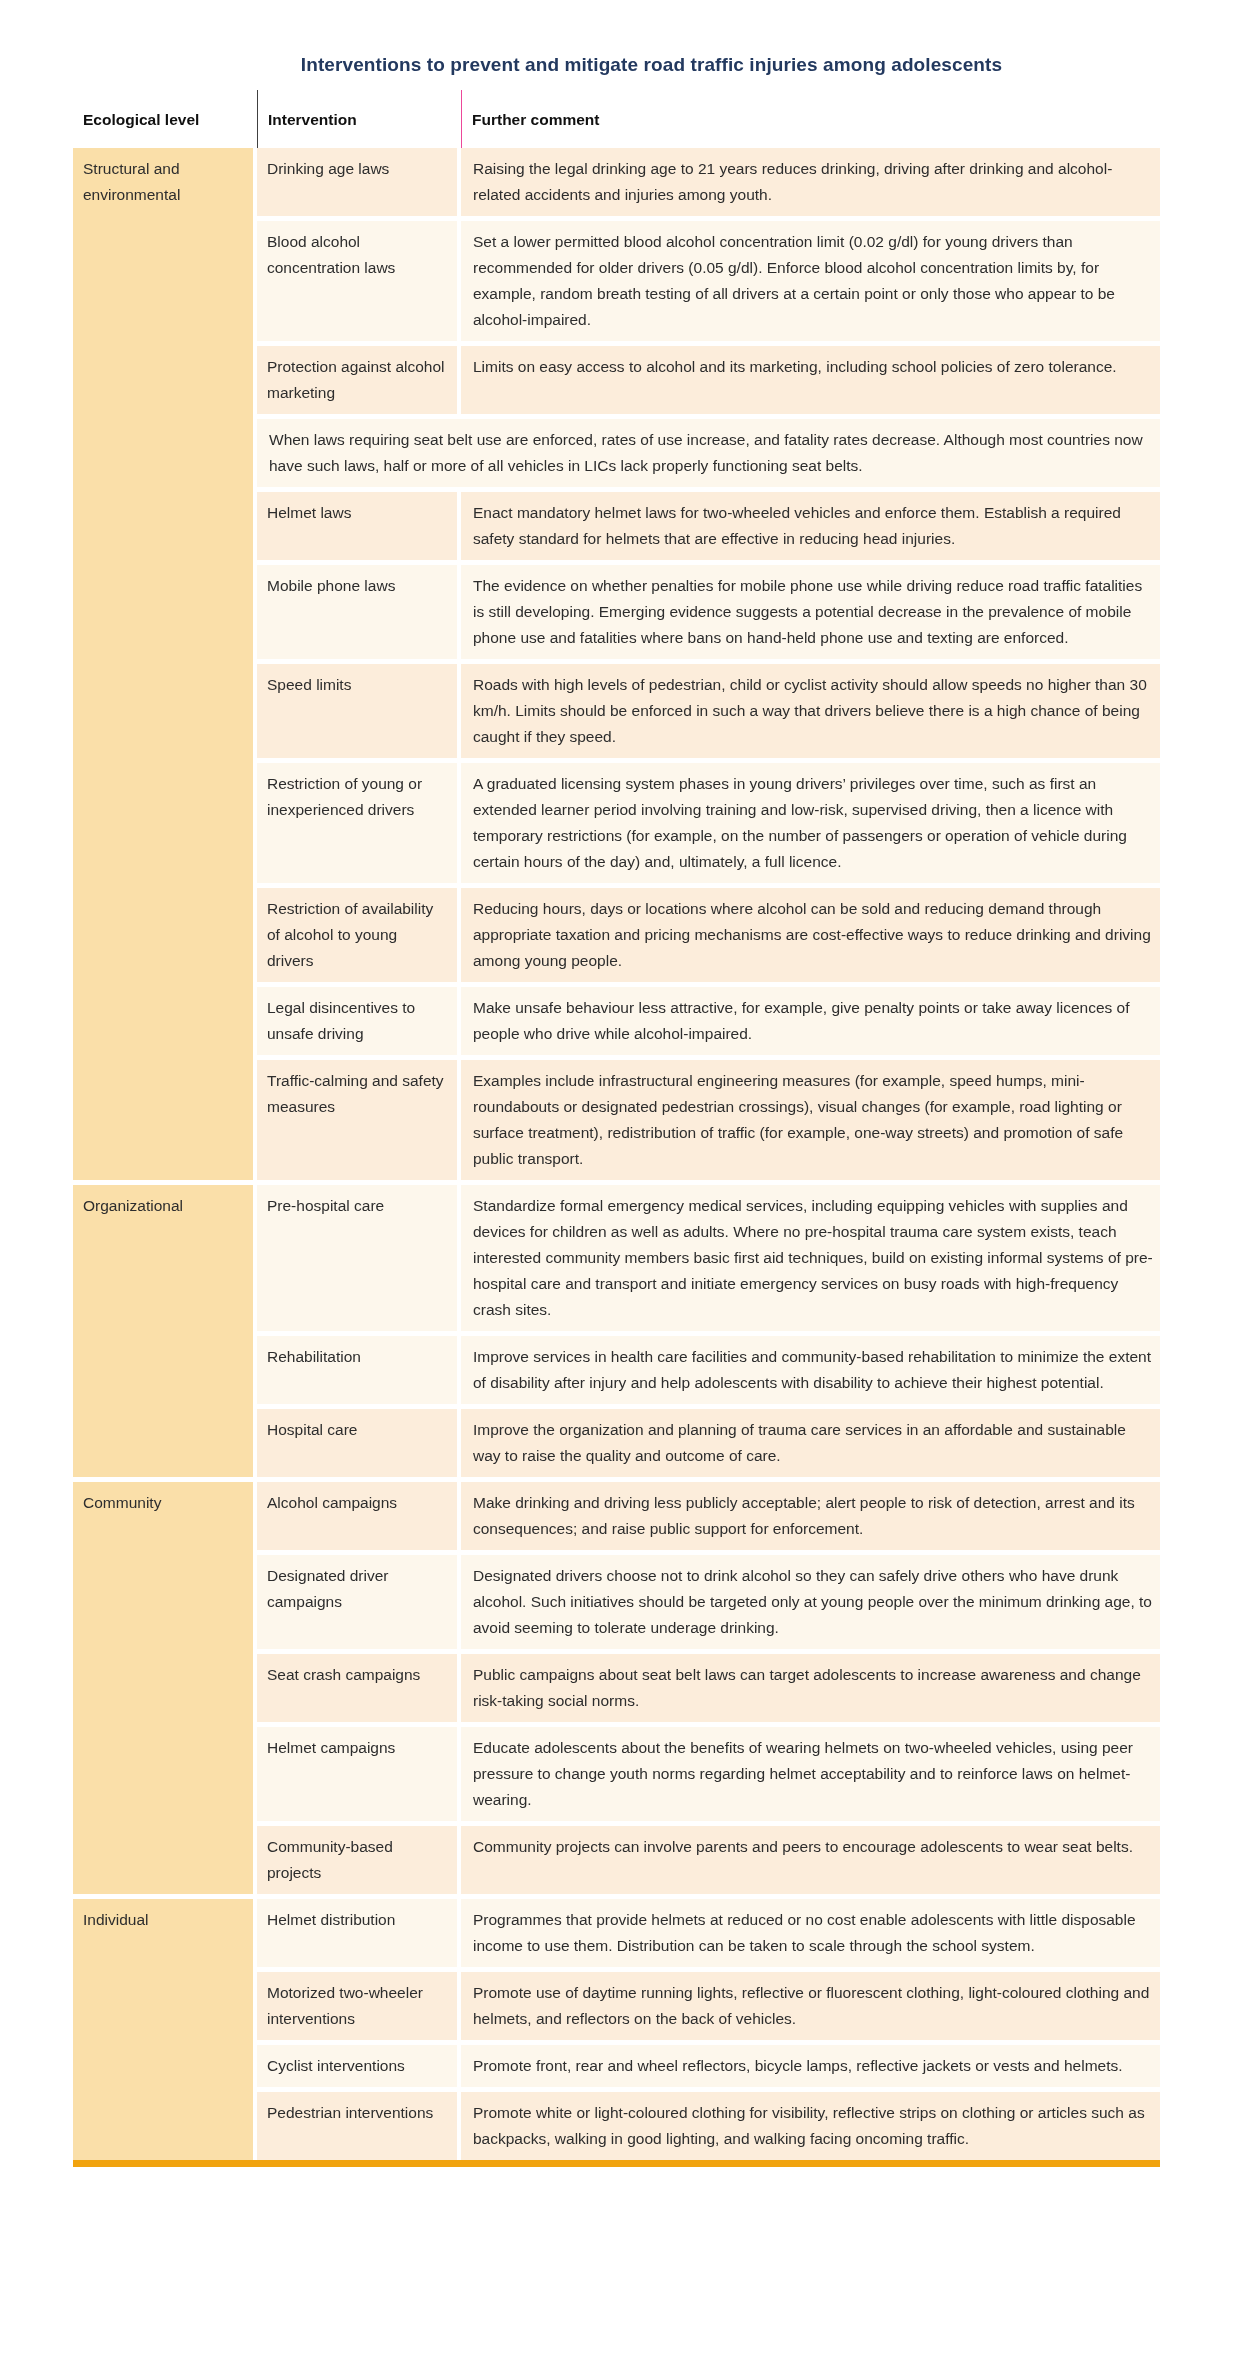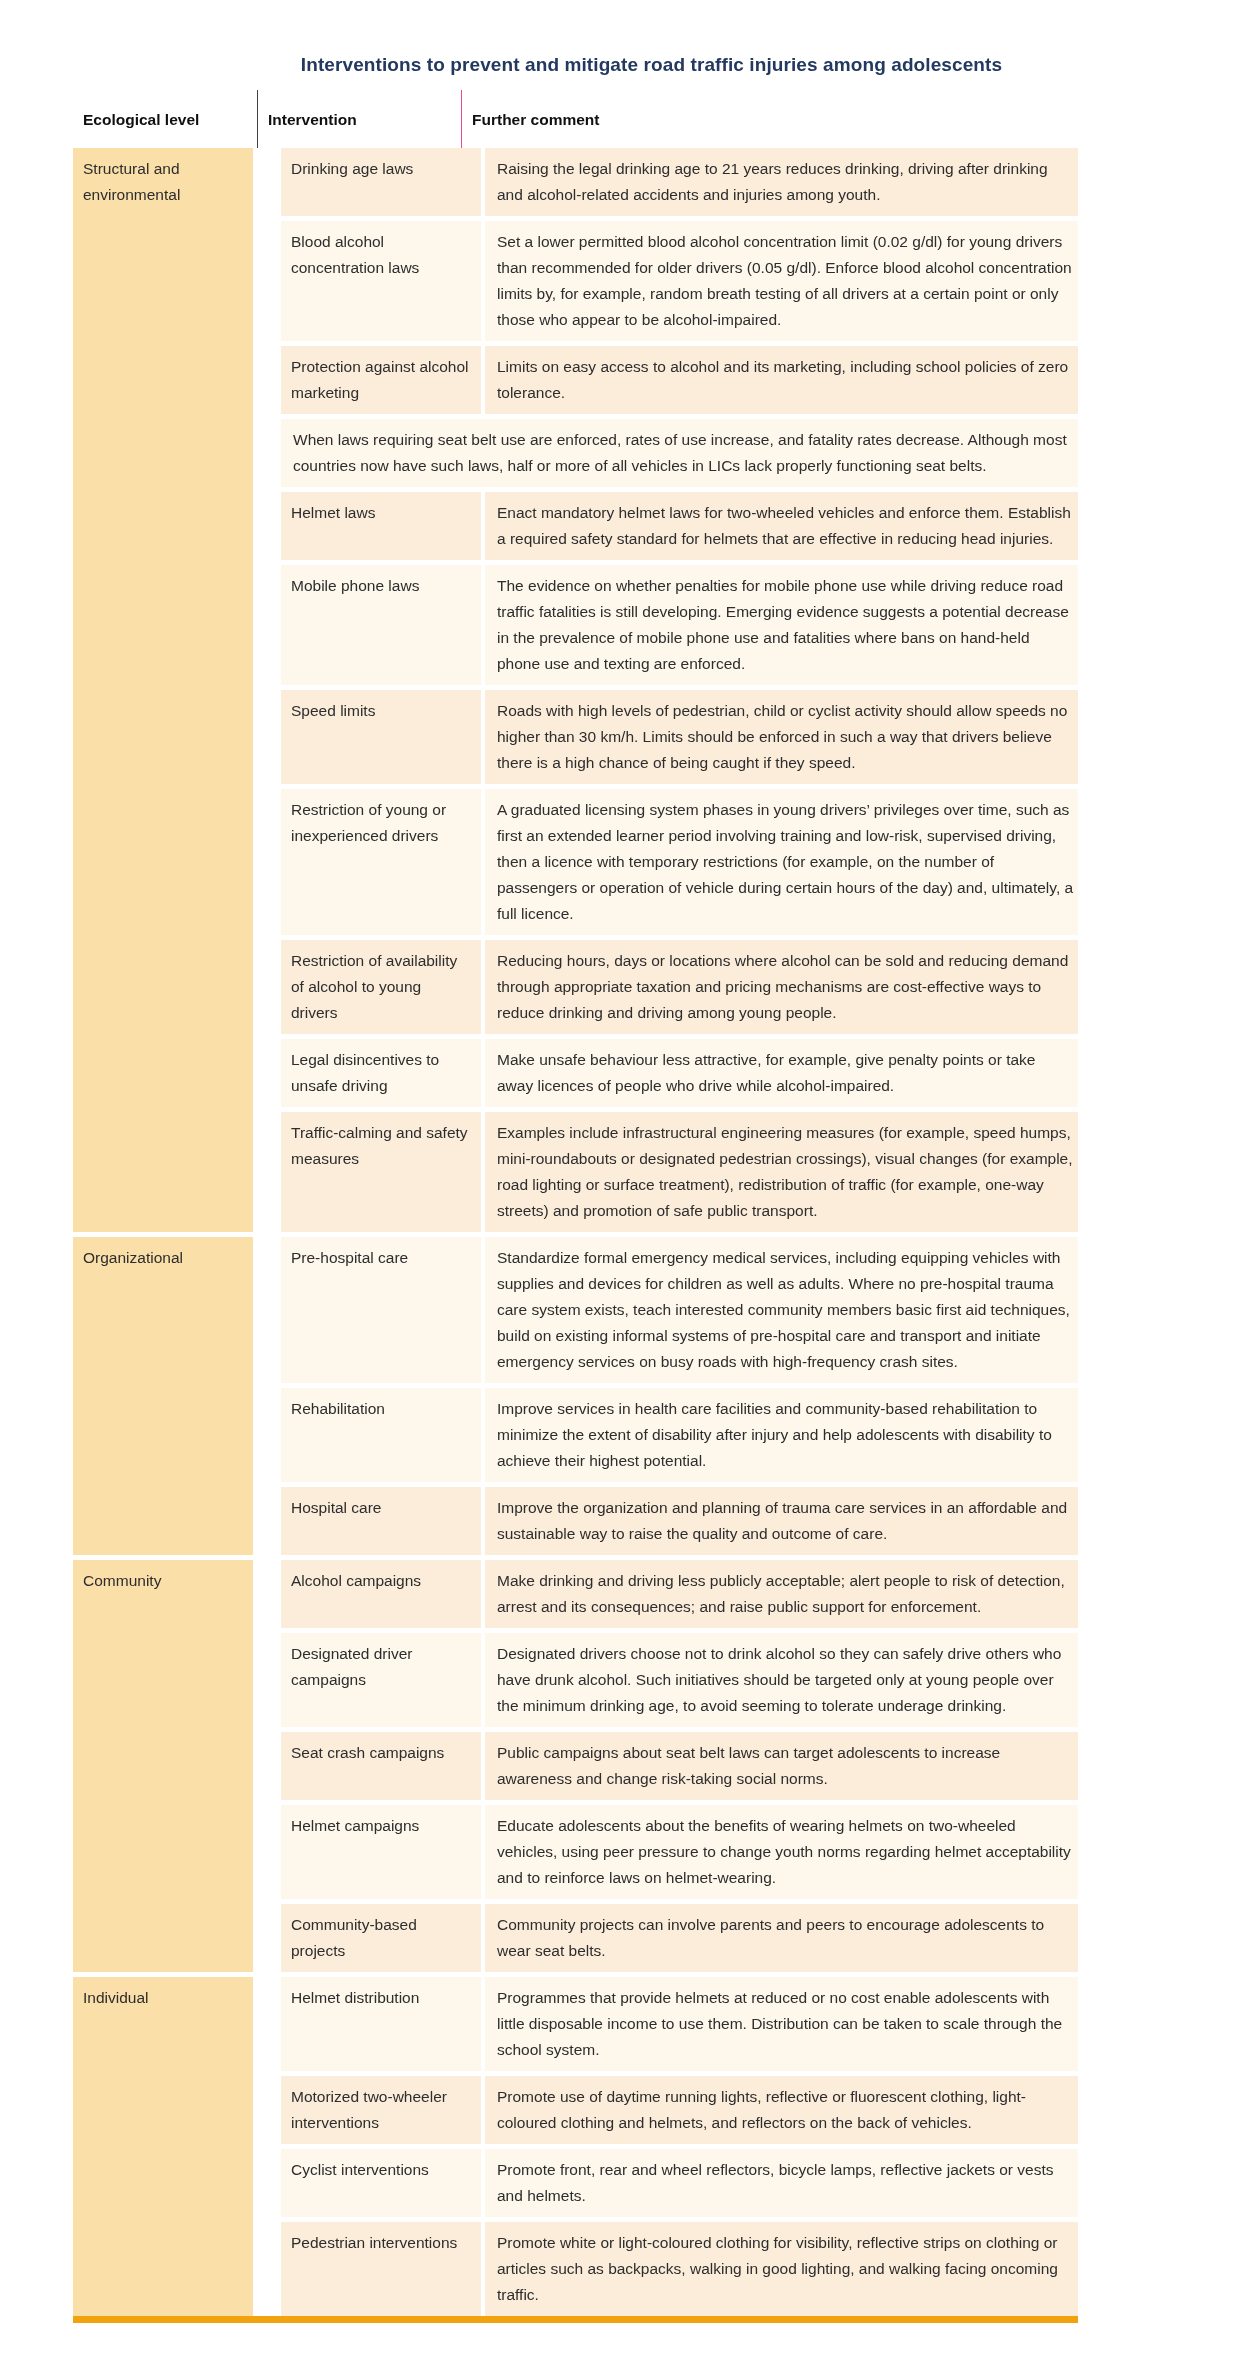--- a/index.html
+++ b/index.html
@@ -19,21 +19,21 @@
   .title {
     margin: 0 0 0 63px;
     font-size: 19px;
     font-weight: 600;
     letter-spacing: 0.1px;
     color: var(--title-color, #23395F);
     text-align: center;
   }
   .table-wrap {
     margin-left: 73px;
-    width: 1005px;
+    width: 1087px;
     margin-top: 14px;
   }
   
   .thead {
     display: flex;
     align-items: stretch;
   }
   .th {
     box-sizing: border-box;
     font-size: 15.5px;
@@ -61,21 +61,20 @@
     color: #2d2d2d;
   }
   .rows {
     flex: 1;
     display: flex;
     flex-direction: column;
   }
   .row {
     display: flex;
     margin-bottom: 5px;
-    margin-left: 24px;
   }
   .row:last-child { margin-bottom: 0; }
   .int-cell {
     width: 200px;
     margin-right: 4px;
     box-sizing: border-box;
     padding: 8px 10px;
     font-size: 15.5px;
     line-height: 26px;
     color: #2d2d2d;

